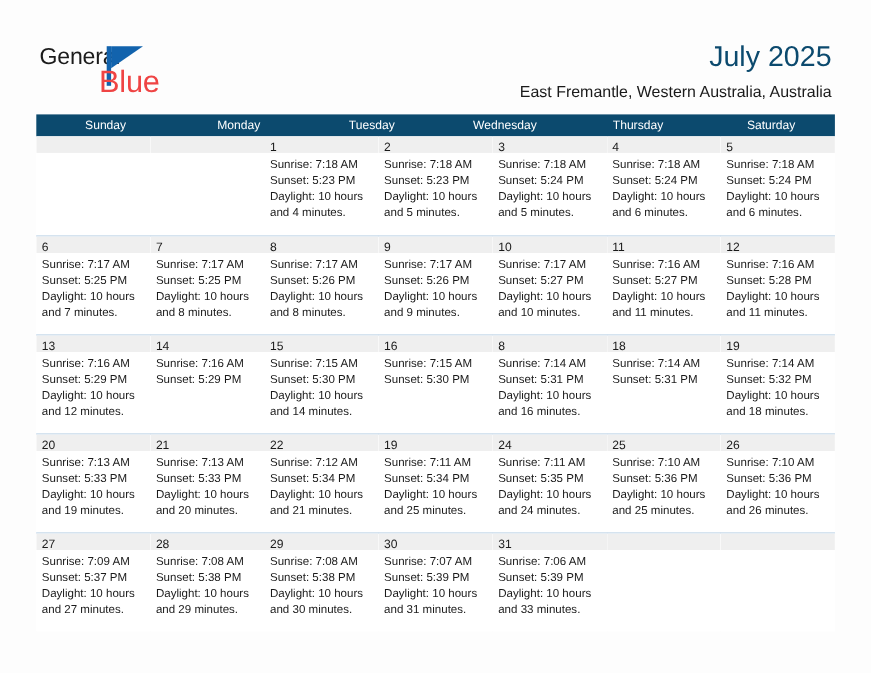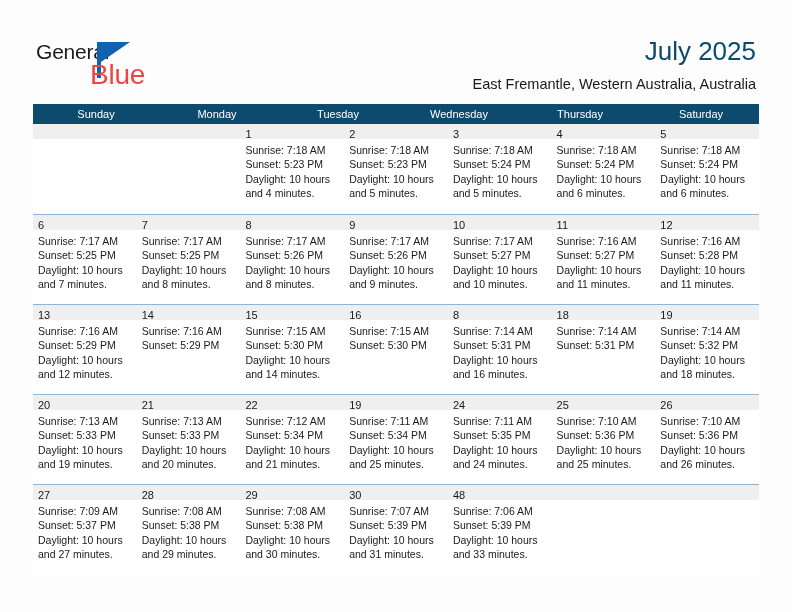--- a/index.html
+++ b/index.html
@@ -449,21 +449,21 @@
           </div>
           <div class="day-cell">
             <div class="daynum-strip"><span class="daynum">30</span></div>
             <div class="day-body">
               <div class="day-line">Sunrise: 7:07 AM</div>
               <div class="day-line">Sunset: 5:39 PM</div>
               <div class="day-line wrap">Daylight: 10 hours and 31 minutes.</div>
             </div>
           </div>
           <div class="day-cell">
-            <div class="daynum-strip"><span class="daynum">48</span></div>
+            <div class="daynum-strip"><span class="daynum">31</span></div>
             <div class="day-body">
               <div class="day-line">Sunrise: 7:06 AM</div>
               <div class="day-line">Sunset: 5:39 PM</div>
               <div class="day-line wrap">Daylight: 10 hours and 33 minutes.</div>
             </div>
           </div>
           <div class="day-cell blank">
             <div class="daynum-strip"><span class="daynum"></span></div>
             <div class="day-body"></div>
           </div>

